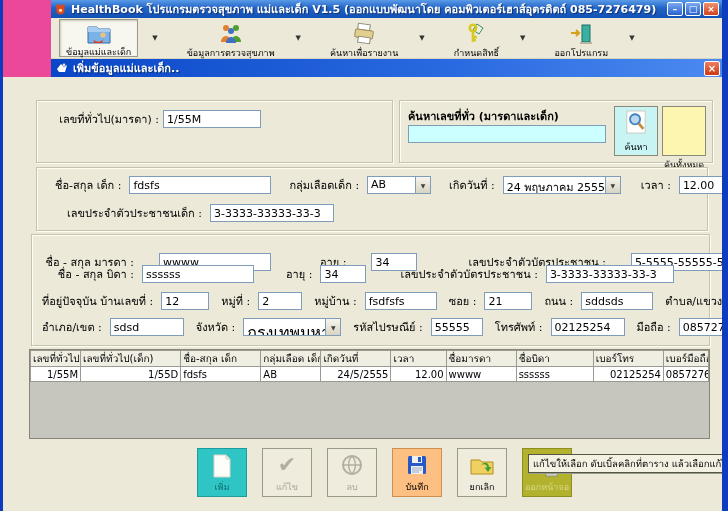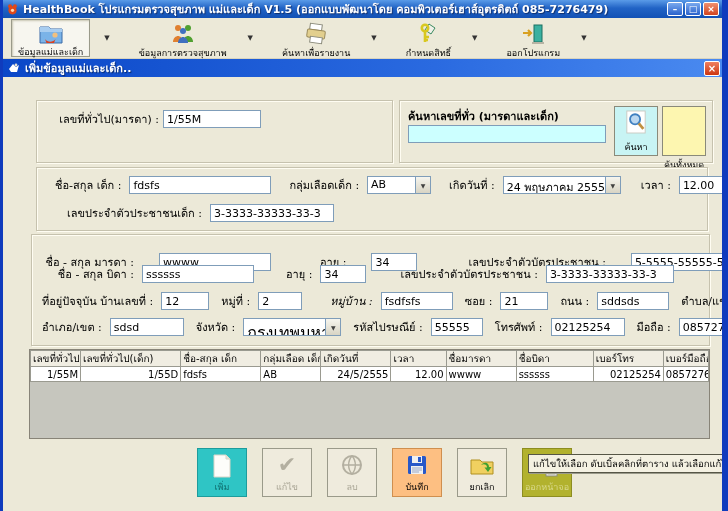--- a/index.html
+++ b/index.html
@@ -1,20 +1,20 @@
 <!DOCTYPE html>
 <html><head>
 <meta charset="utf-8">
 <style>
   * { margin:0; padding:0; box-sizing:border-box; }
   html,body { width:728px; height:511px; }
   body { font-family:"DejaVu Sans","Liberation Sans",sans-serif; font-size:11px; color:#000; }
 
   .window { position:relative; width:728px; height:511px; background:#ec4899;
-            border-left:3px solid #0f3bbd; border-right:6px solid #0f3bbd; overflow:hidden; }
+            border-left:3px solid #0f3bbd; border-right:6px solid #0f3bbd; overflow:hidden;padding-left:48px; }
 
   
   .titlebar { height:18px; display:flex; align-items:center; padding:0 3px;
               background:linear-gradient(180deg,#5a9be8 0%,#2163c5 45%,#1251b5 100%); }
   .titlebar .app-ico { width:13px; height:13px; margin-right:4px; flex:0 0 auto; }
   .titlebar .ttl { color:#fff; font-size:11px; font-weight:bold; text-shadow:1px 1px 1px #10306e;
                    white-space:nowrap; overflow:hidden; flex:1; }
   .winbtns { display:flex; gap:2px; }
   .winbtn { width:16px; height:14px; border:1px solid #fff; border-radius:2px; color:#fff;
             font-size:9px; line-height:12px; text-align:center; font-weight:bold;
@@ -251,21 +251,21 @@
         <span class="lbl" style="margin-left:28px;">อายุ :</span>
         <input class="fld" style="width: 46px;" value="34">
         <span class="lbl" style="margin-left:30px;">เลขประจำตัวบัตรประชาชน :</span>
         <input class="fld" style="width: 128px;" value="3-3333-33333-33-3">
       </div>
       <div class="frow" style="left:10px;top:57px;gap:4px;">
         <span class="lbl">ที่อยู่ปัจจุบัน บ้านเลขที่ :</span>
         <input class="fld" style="width: 48px;" value="12">
         <span class="lbl" style="margin-left:8px;">หมู่ที่ :</span>
         <input class="fld" style="width: 44px;" value="2">
-        <span class="lbl" style="margin-left:24px;font-style:italic;">หมู่บ้าน :</span>
+        <span class="lbl" style="margin-left:8px;">หมู่บ้าน :</span>
         <input class="fld" style="width: 72px;" value="fsdfsfs">
         <span class="lbl" style="margin-left:8px;">ซอย :</span>
         <input class="fld" style="width: 48px;" value="21">
         <span class="lbl" style="margin-left:8px;">ถนน :</span>
         <input class="fld" style="width: 72px;" value="sddsds">
         <span class="lbl" style="margin-left:8px;">ตำบล/แขวง :</span>
 
       </div>
       <div class="frow" style="left:10px;top:83px;gap:4px;">
         <span class="lbl">อำเภอ/เขต :</span>

